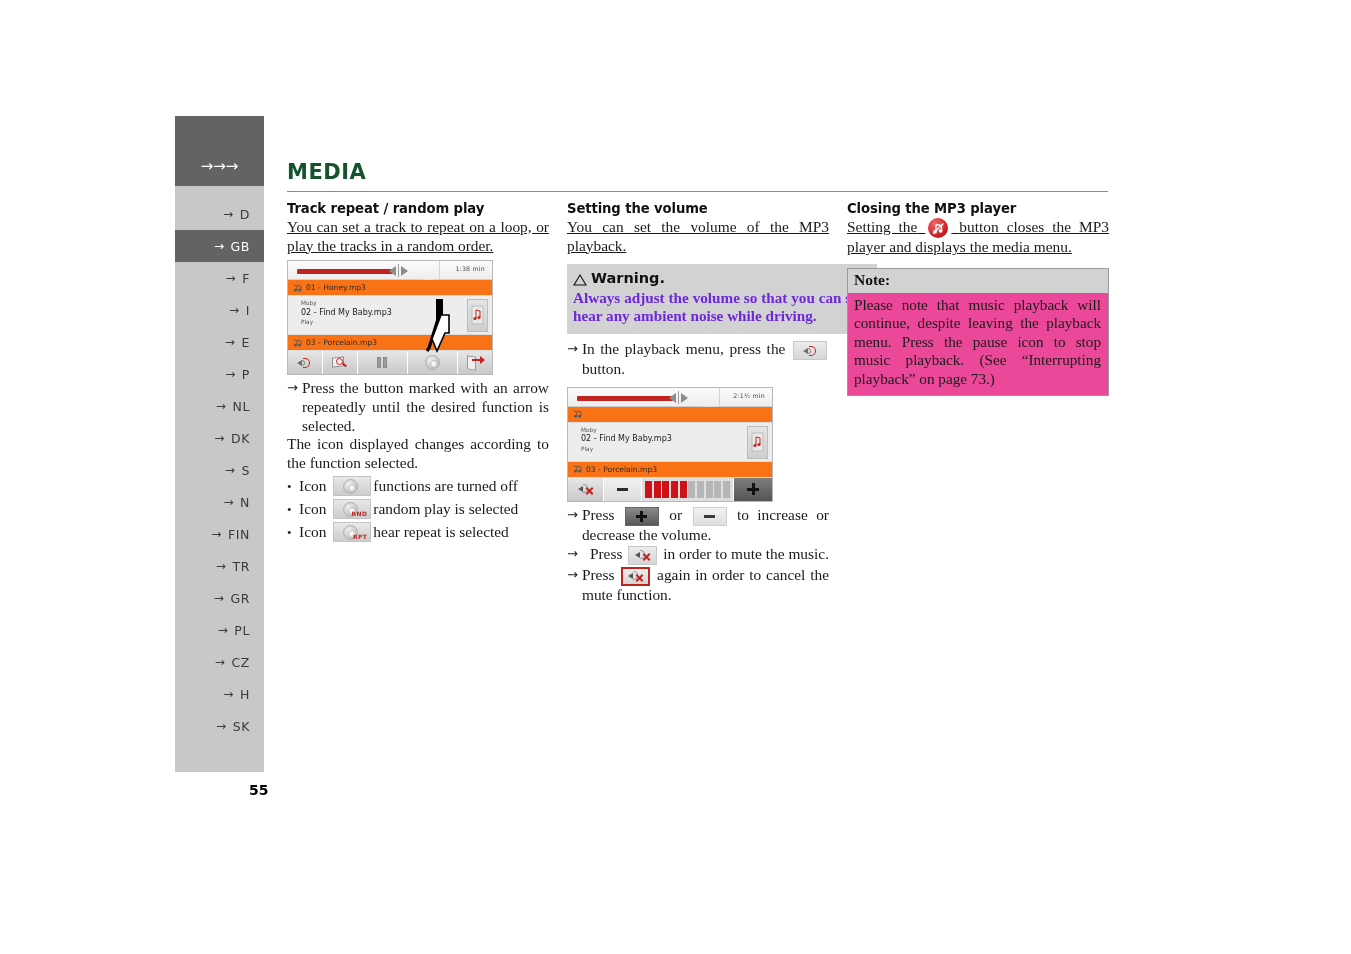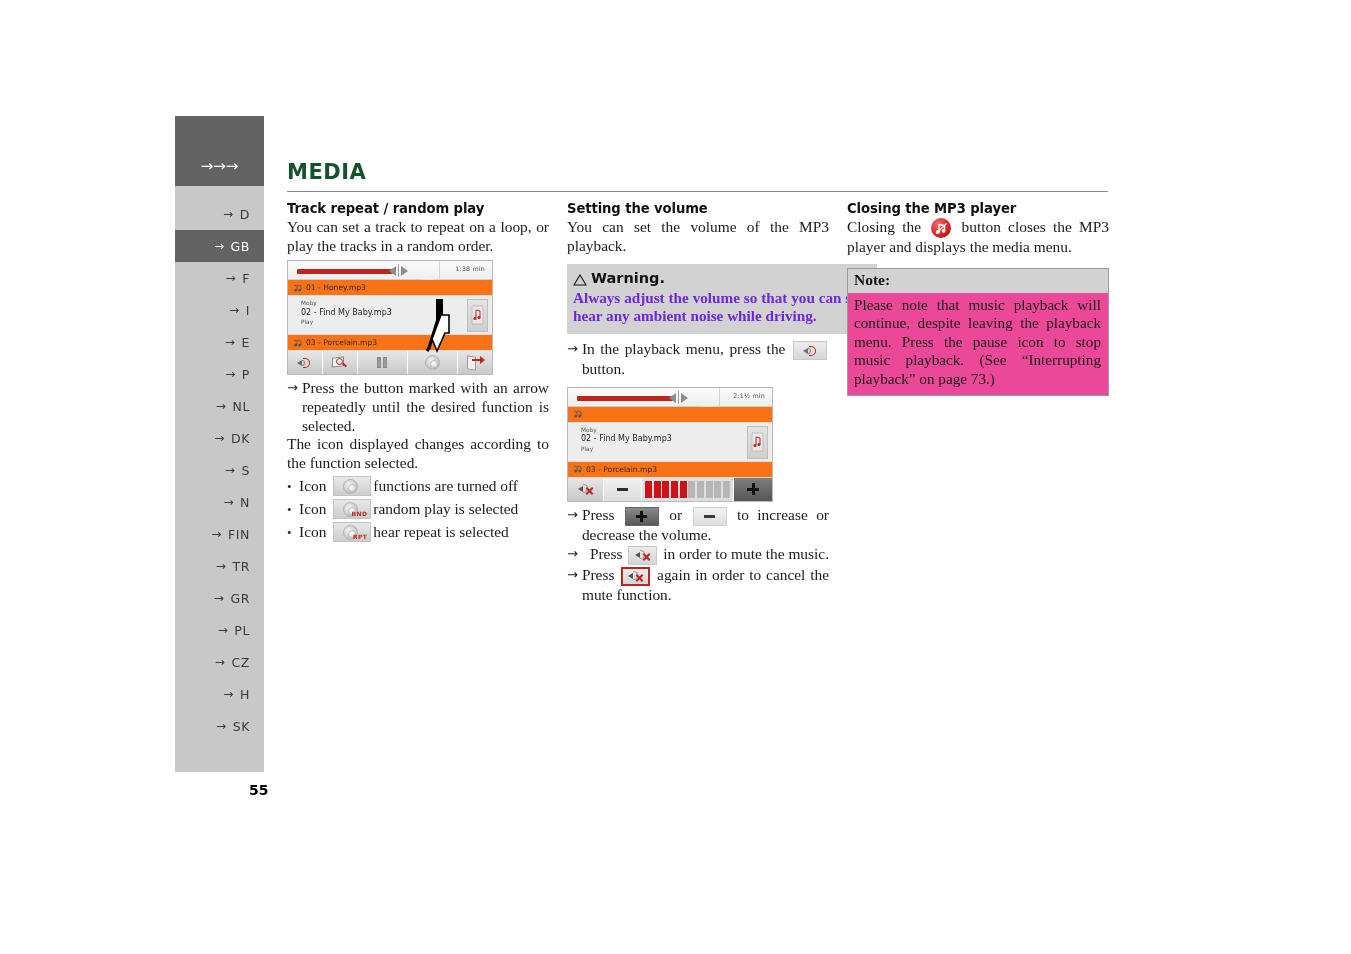--- a/index.html
+++ b/index.html
@@ -104,21 +104,21 @@
   .col3 { left: 847px; }
 
   h3.sub {
     margin: 0 0 1px 0;
     font-family: "DejaVu Sans", sans-serif;
     font-weight: bold;
     font-size: 13.2px;
     letter-spacing: -0.1px;
     color: #111;
   }
-  p.body { margin: 0; }
+  p.body { margin: 0; text-decoration: underline; }
   p.tight { margin: 0; }
 
   .step {
     display: flex;
     margin-top: 1px;
   }
   .step .bullet-arrow {
     font-family: "DejaVu Sans", sans-serif;
     font-size: 13px;
     margin-right: 4px;
@@ -963,21 +963,21 @@
           </span>
         </span>
         <span>again in order to cancel the mute function.</span>
       </span>
     </div>
   </div>
 
   <div class="col col3">
     <h3 class="sub">Closing the MP3 player</h3>
     <p class="body">
-      <span>Closing the</span>
+      <span>Setting the</span>
       <span class="inline-icon ii-close">
         <svg width="15" height="15" viewBox="0 0 15 15">
           <path d="M5 3.5 L10.5 4.6 L10.5 9.5 M5 3.5 L5 10.5" stroke="#ffffff" stroke-width="1.3" fill="none"></path>
           <circle cx="4" cy="10.8" r="1.9" fill="#ffffff"></circle>
           <circle cx="9.6" cy="9.8" r="1.9" fill="#ffffff"></circle>
           <path d="M2 12.5 L12.5 2.5" stroke="#ffffff" stroke-width="1.2"></path>
         </svg>
       </span>
       <span>button closes the MP3 player and displays the media menu.</span>
     </p>

